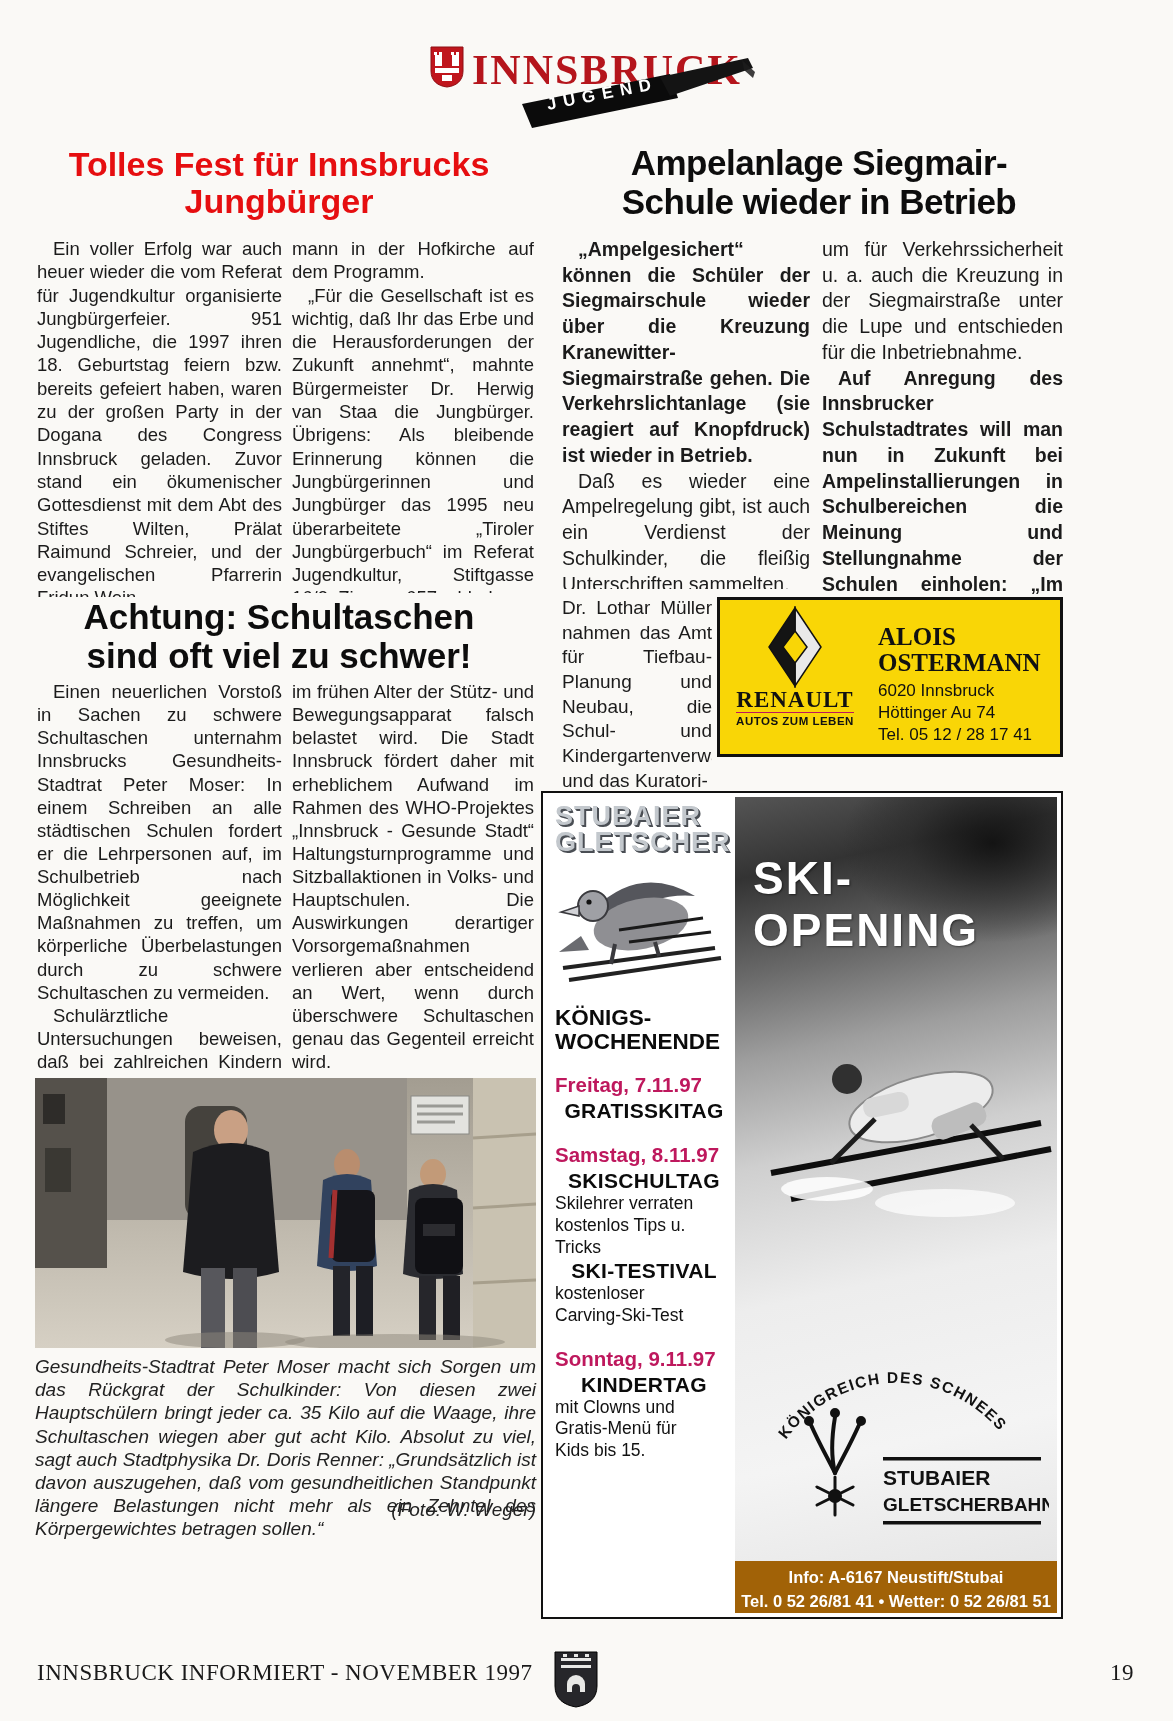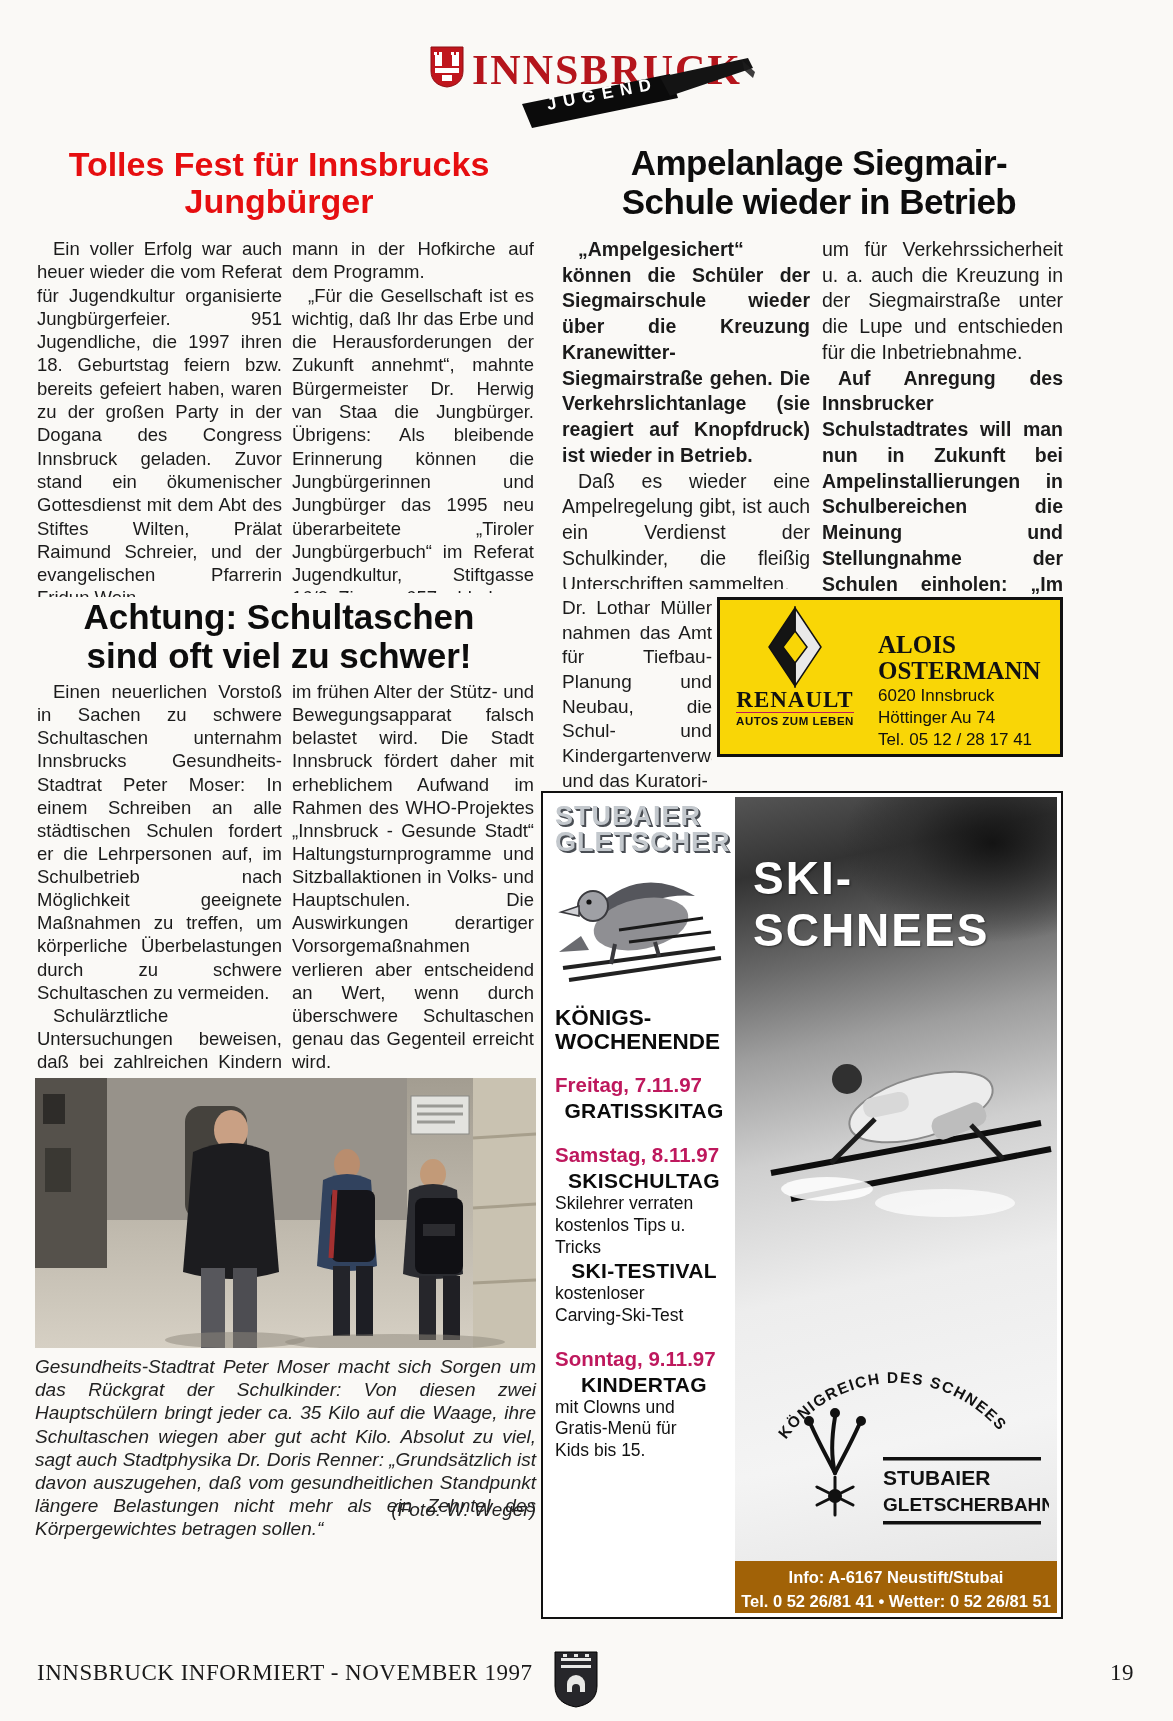--- a/index.html
+++ b/index.html
@@ -32,21 +32,21 @@
   #a3c1{left:37px;top:680px;width:245px;height:398px;font-size:18.5px;line-height:1.25;}
   #a3c2{left:292px;top:680px;width:242px;height:398px;font-size:18.5px;line-height:1.25;}
 
   
   #renault-ad{left:717px;top:597px;width:346px;height:160px;background:#f9d606;
     border:3px solid #111;box-sizing:border-box;display:flex;}
   .renault-left{width:150px;display:flex;flex-direction:column;align-items:center;padding-top:6px;}
   .renault-word{font-family:"Liberation Serif",serif;font-weight:bold;font-size:23px;
     letter-spacing:1px;color:#111;border-bottom:1px solid #be185d;line-height:1;padding-bottom:1px;}
   .renault-tagline{font-size:11.5px;font-weight:bold;letter-spacing:0.5px;color:#111;margin-top:2px;}
-  .renault-right{flex:1;padding:8px 6px 8px 8px;display:flex;flex-direction:column;justify-content:space-between;margin-top:24px;}
+  .renault-right{flex:1;padding:24px 6px 8px 8px;display:flex;flex-direction:column;justify-content:space-between;}
   .dealer{font-family:"Liberation Serif",serif;font-weight:bold;font-size:25px;line-height:1.05;color:#111;}
   .dealer-addr{font-size:17px;line-height:1.3;color:#111;}
 
   
   #photo{left:35px;top:1078px;width:501px;height:270px;background:#b9b3a8;overflow:hidden;}
   #caption{left:35px;top:1355px;width:501px;height:168px;font-style:italic;font-size:19px;
     line-height:1.22;text-align:justify;color:#222;}
   #caption .credit{position:absolute;right:0;bottom:2px;font-style:italic;}
 
   
@@ -273,21 +273,21 @@
           <rect x="128" y="118" width="46" height="20" rx="9" fill="#d8d8d8" transform="rotate(-12 150 128)"></rect>
           <rect x="196" y="132" width="56" height="24" rx="10" fill="#bdbdbd" transform="rotate(-22 224 144)"></rect>
           <line x1="140" y1="142" x2="96" y2="186" stroke="#1c1c1c" stroke-width="5"></line>
           <line x1="236" y1="148" x2="268" y2="182" stroke="#1c1c1c" stroke-width="5"></line>
           <ellipse cx="92" cy="212" rx="46" ry="12" fill="#ffffff" opacity="0.85"></ellipse>
           <ellipse cx="210" cy="226" rx="70" ry="14" fill="#ffffff" opacity="0.7"></ellipse>
         </svg>
       </div>
       <div class="ski-opening">
         <div>SKI-</div>
-        <div>SCHNEES</div>
+        <div>OPENING</div>
       </div>
       <svg class="brand-logo" width="306" height="186" viewBox="0 0 306 186">
         <defs>
             <path id="arcPath" d="M18,158 A118,118 0 0 1 288,148"></path>
           </defs>
         <text font-family="Liberation Sans, sans-serif" font-size="15.5" font-weight="bold" letter-spacing="1.5" fill="#111">
           <textPath href="#arcPath" startOffset="50%" text-anchor="middle">KÖNIGREICH DES SCHNEES</textPath>
         </text>
         <g stroke="#111" fill="none" stroke-width="4" stroke-linecap="round">
           <path d="M92,52 C88,76 88,92 92,108"></path>

